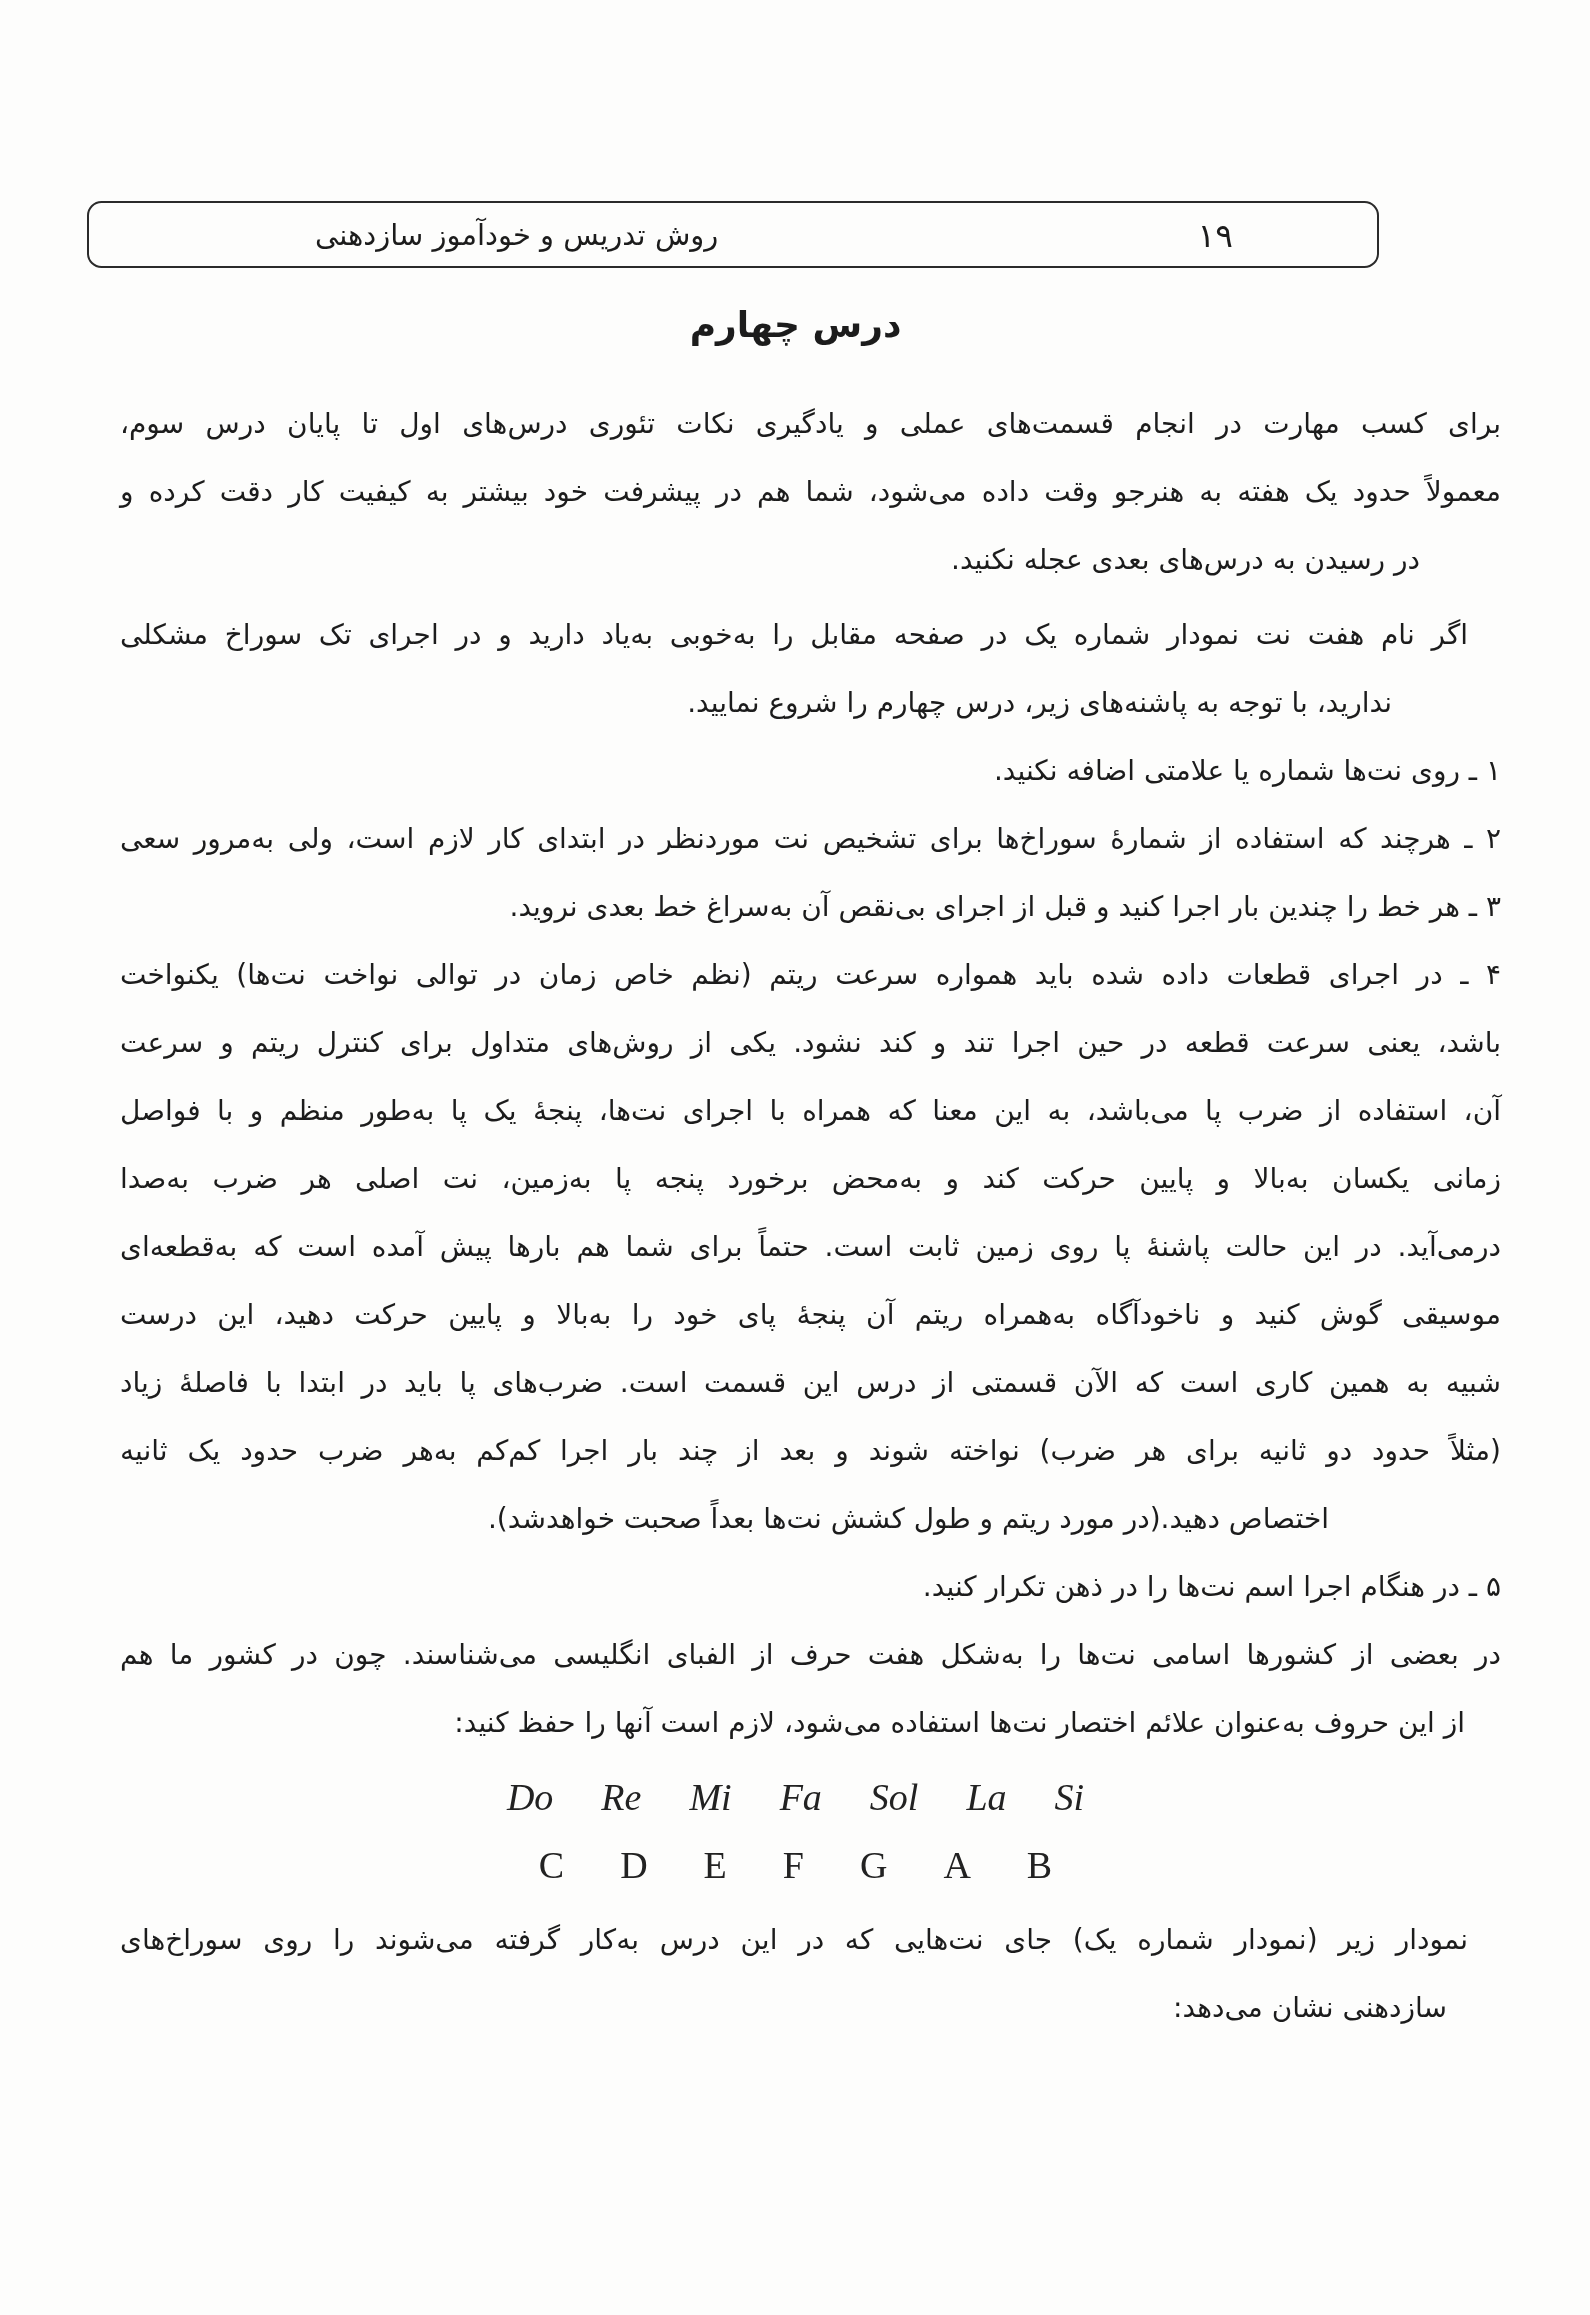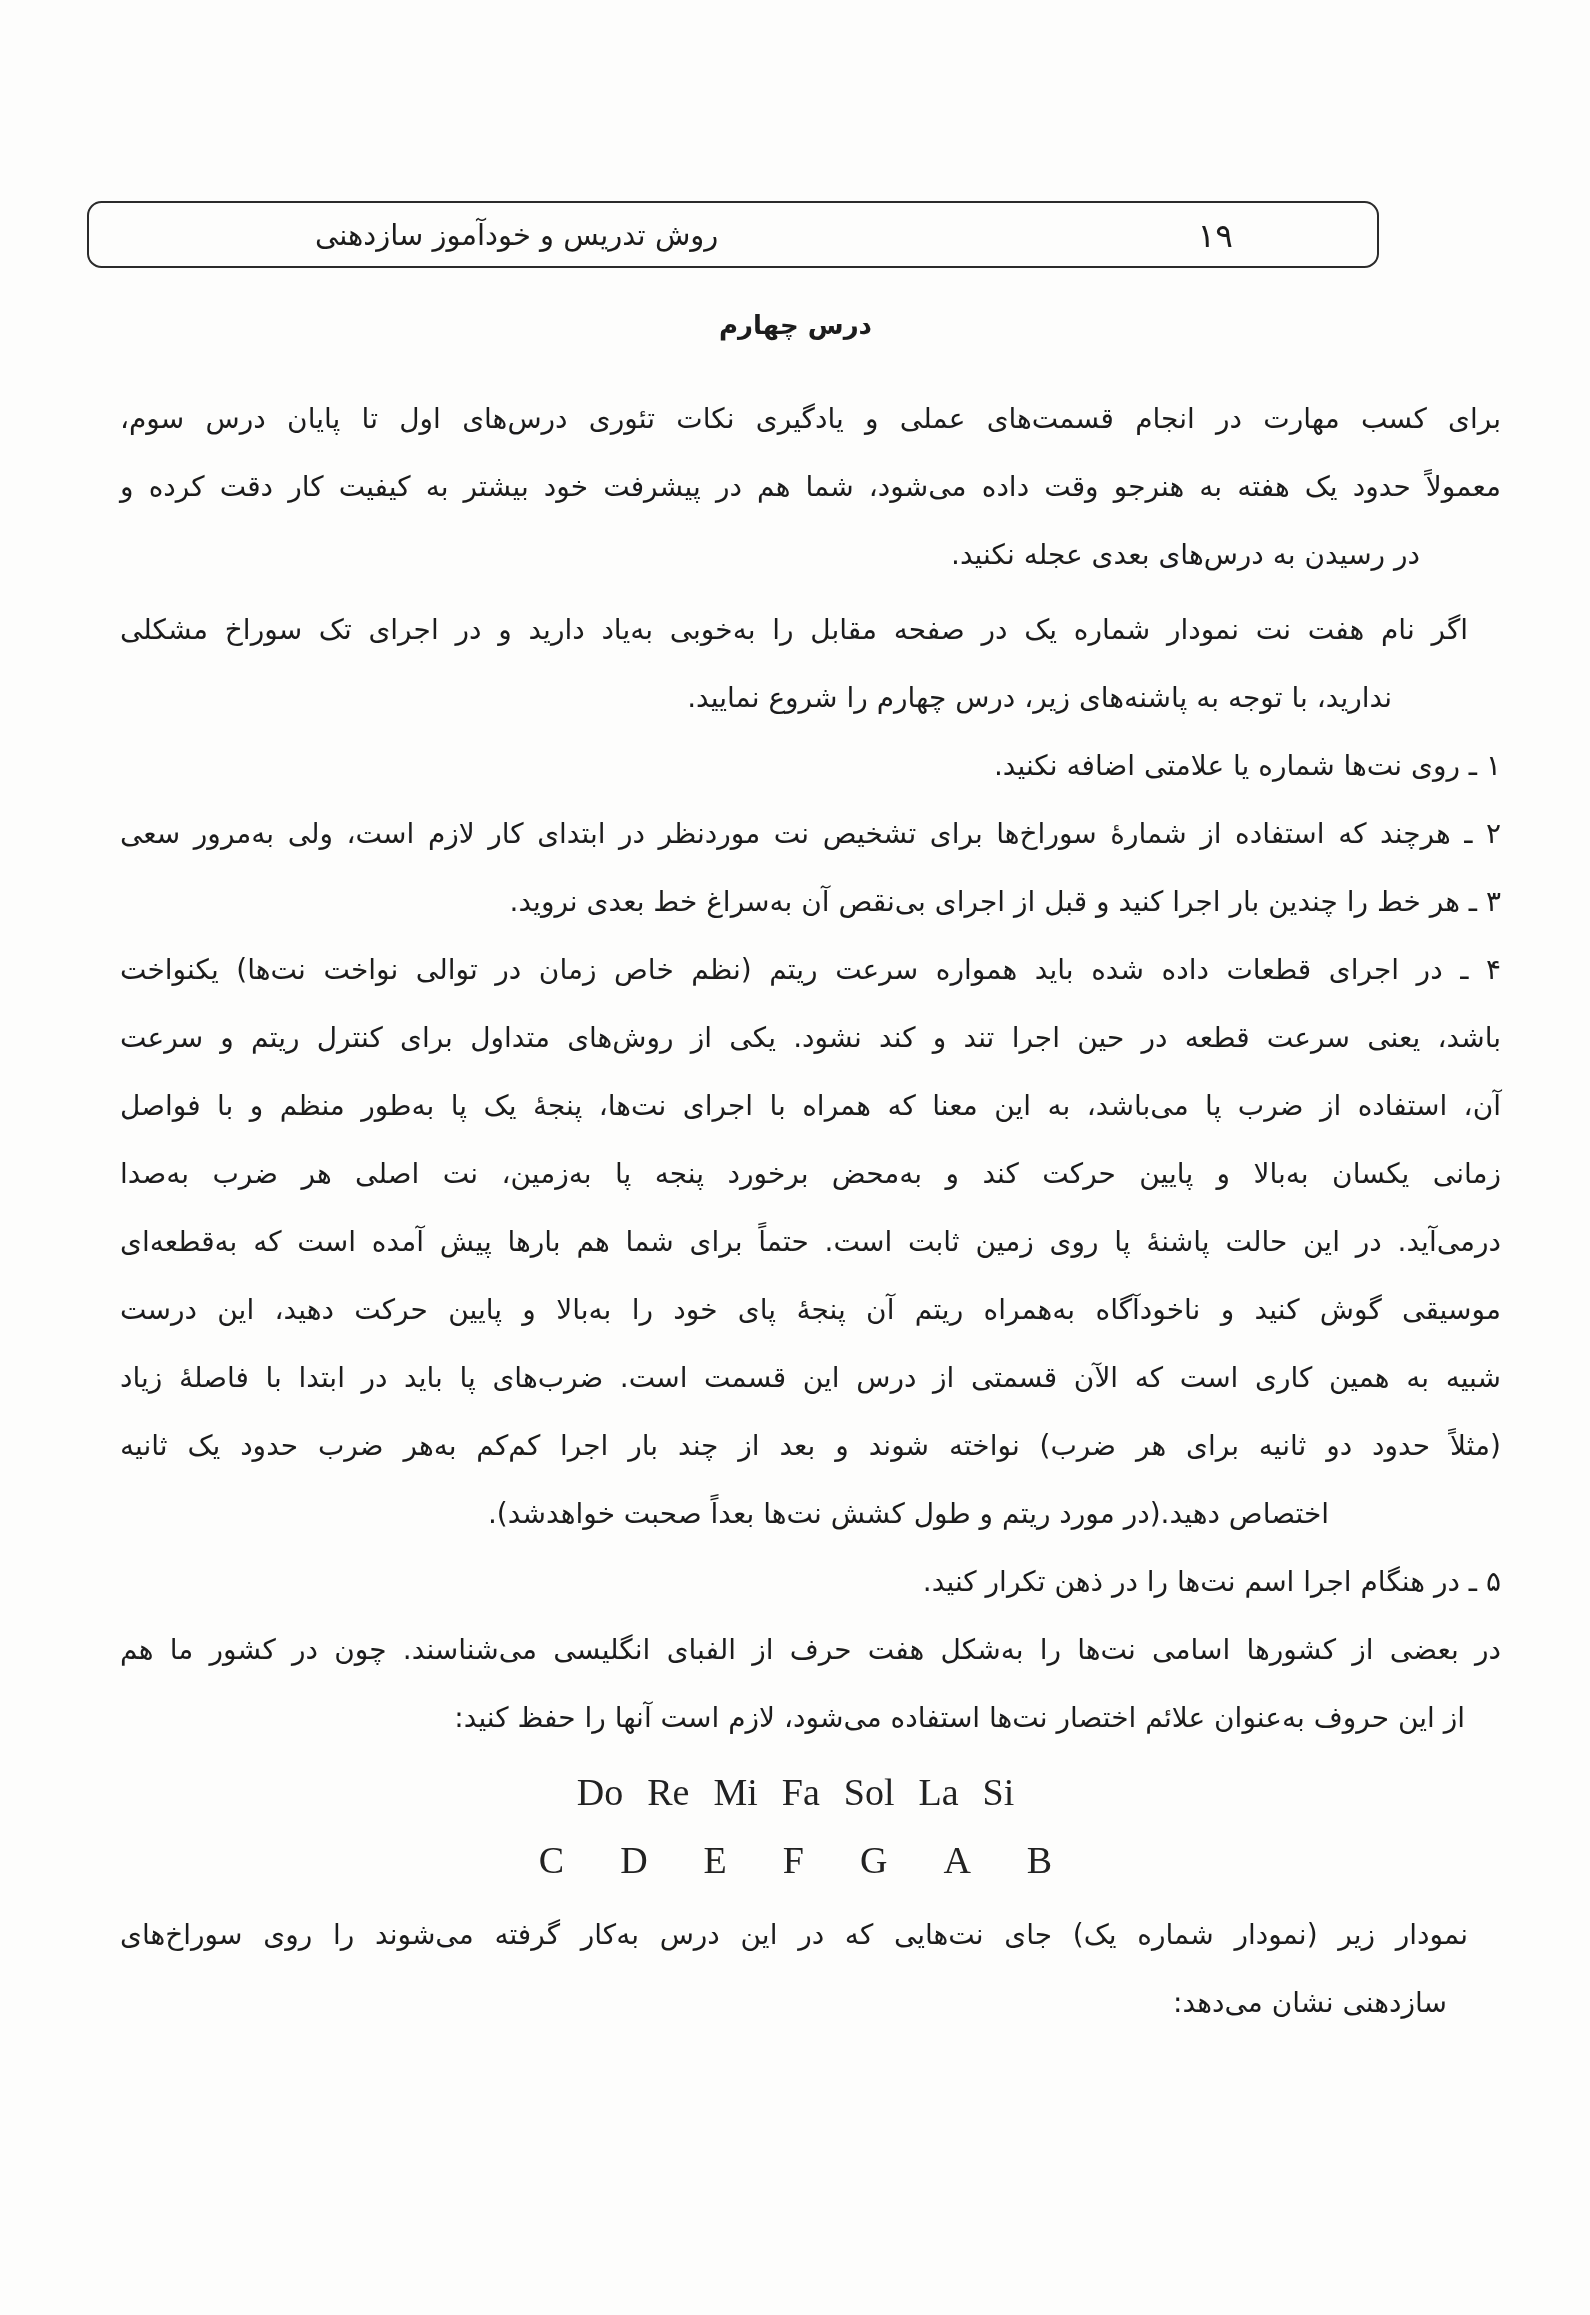--- a/index.html
+++ b/index.html
@@ -27,43 +27,43 @@
   .page-num{
     position:absolute;right:144px;top:50%;
     transform:translateY(-50%);
     font-size:33px;
   }
   
   .content{
     position:absolute;left:90px;top:299px;width:1411px;
   }
   .lesson-title{
-    margin:11px 0 45px;
+    margin:5px 0 45px;
     text-align:center;
-    font-size:26px;font-weight:bold;
+    font-size:36px;font-weight:bold;
   }
   .para{margin:0;}
   .para.gap{margin-top:7.2px;}
   .line{font-size:28px;line-height:68px;margin-left:30px;}
   .jl{text-align:justify;text-align-last:justify;}
   .last{text-align:right;}
   .indent-first{text-indent:33px;}
   .pad-40{padding-right:36px;}
   .pad-60{padding-right:54px;}
   .pad-90{padding-right:81px;}
   .pad-120{padding-right:109px;}
   .pad-190{padding-right:172px;}
   
   .notes-row{
     display:flex;justify-content:center;align-items:baseline;
     line-height:68px;
     font-family:"Liberation Serif",serif;
     font-size:38px;color:#222;
   }
-  .notes-row.solfege{gap:24px;margin-top:5.4px;}
+  .notes-row.solfege{gap:48px;margin-top:5.4px;font-style:italic;}
   .notes-row.letters{gap:56px;}
 </style>
 </head>
 <body>
 
 <div class="page">
 
   <div class="header-box">
     <span class="header-title">روش تدریس و خودآموز سازدهنی</span>
     <span class="page-num">۱۹</span>

